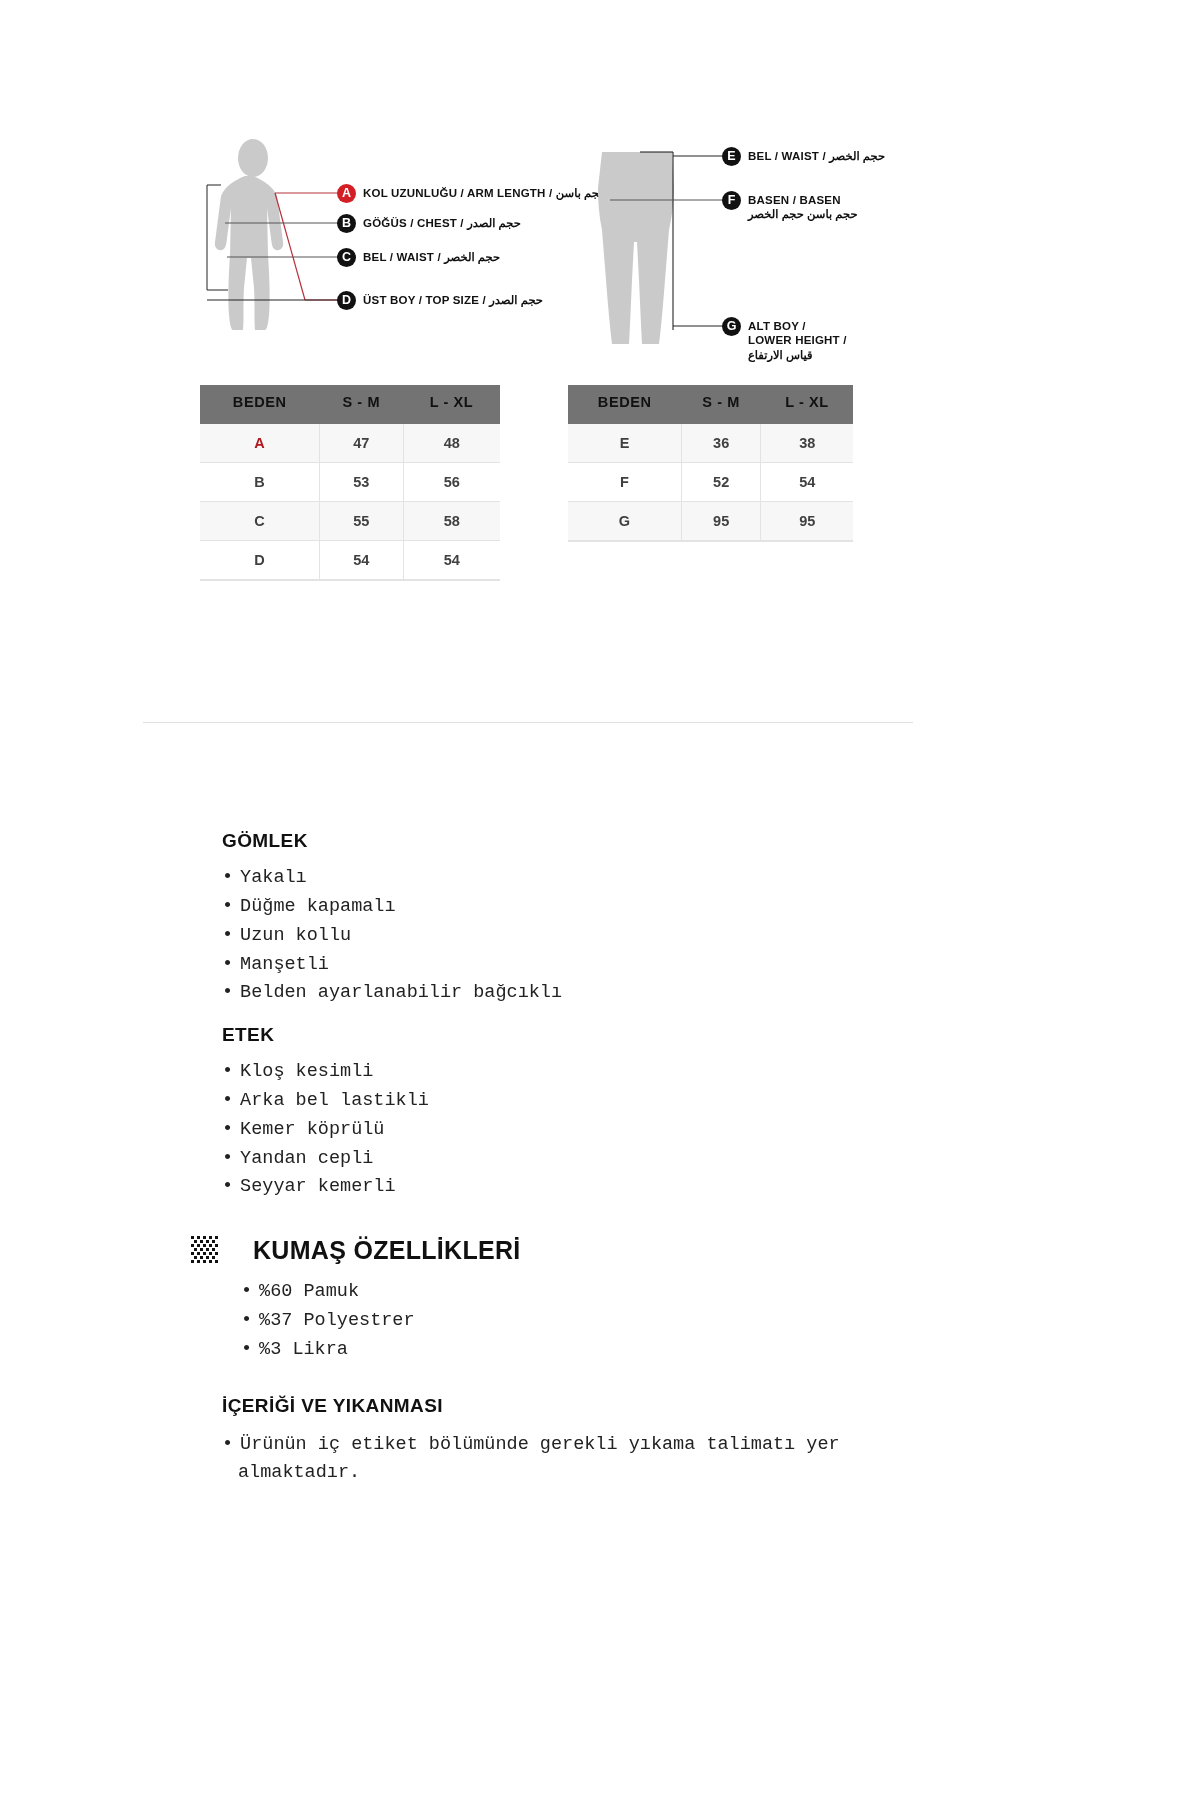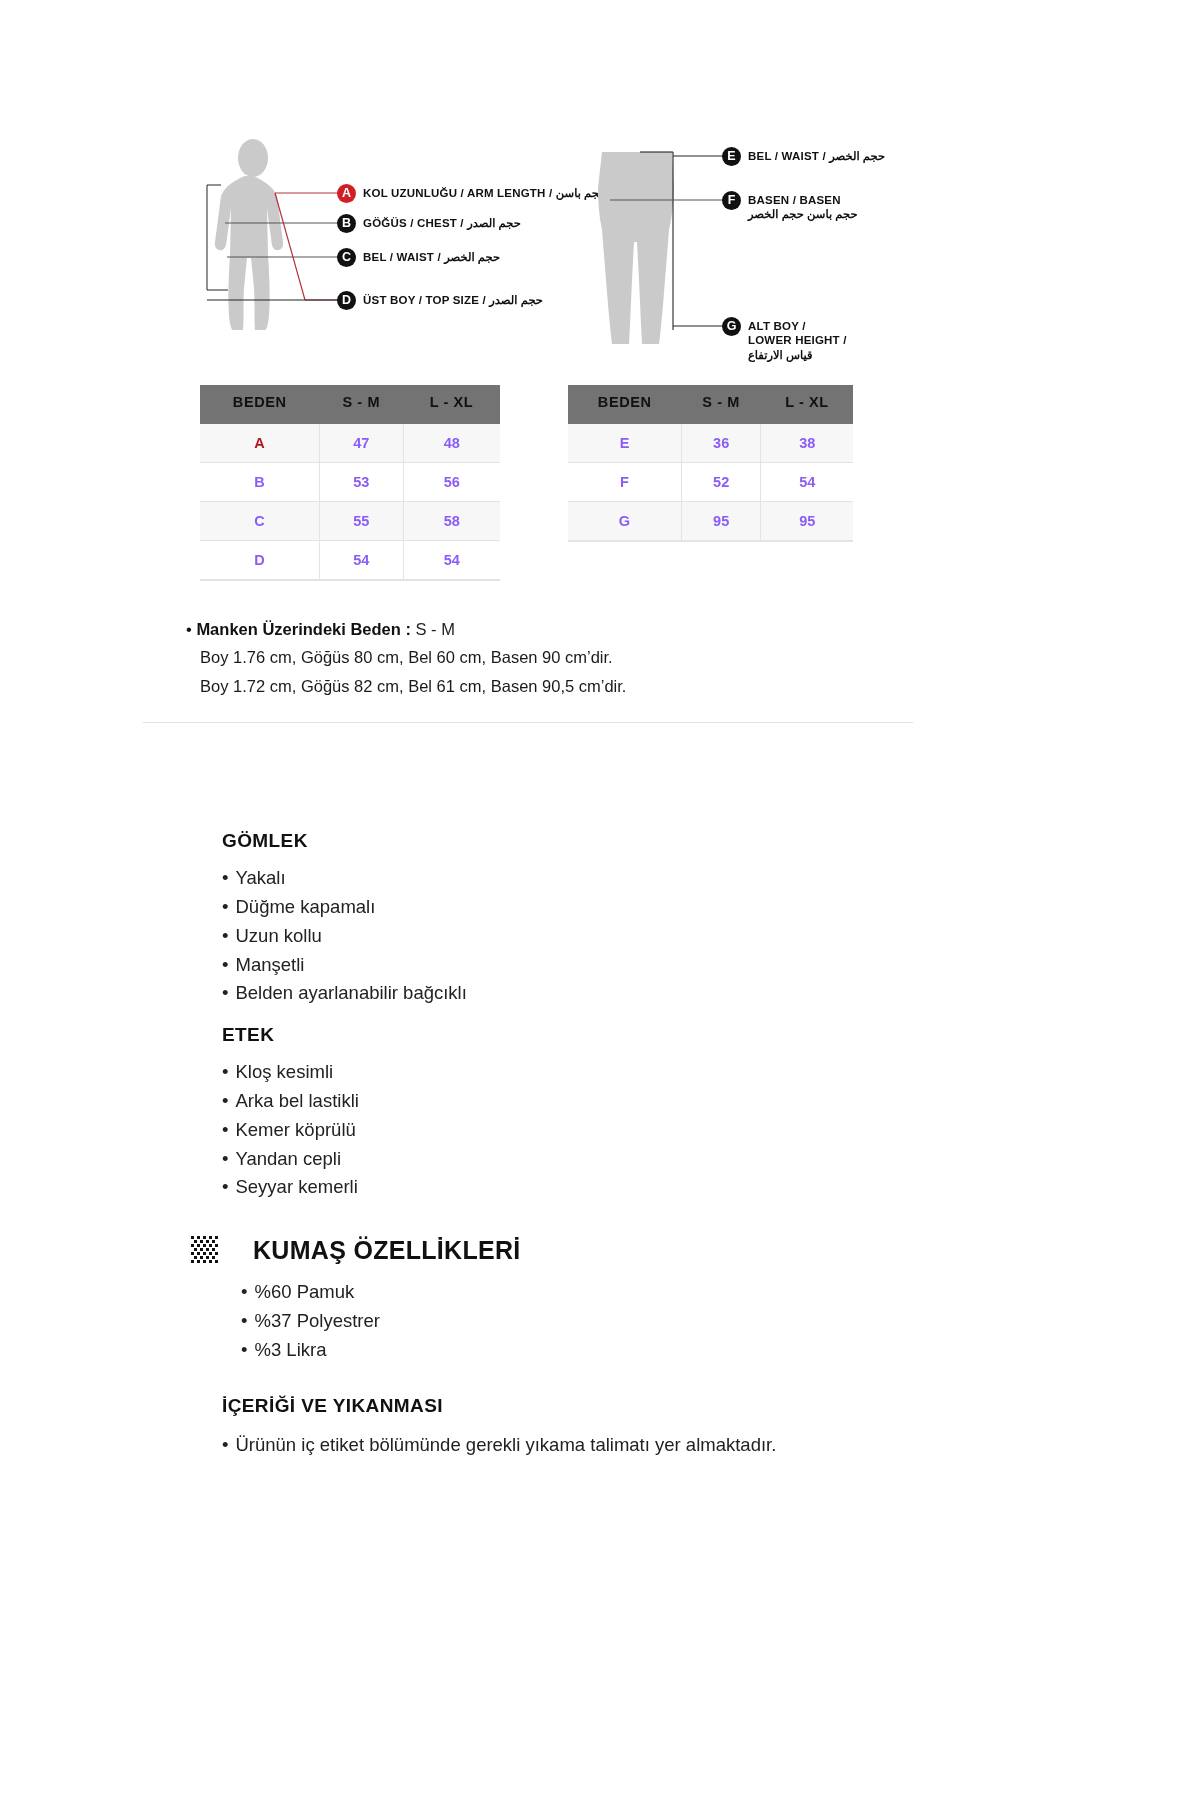--- a/index.html
+++ b/index.html
@@ -81,21 +81,21 @@
     color: #111;
     letter-spacing: 0.6px;
     padding: 9px 0 14px 0;
     text-align: center;
     border: none;
     background: #737373;
   }
   .size-table td {
     font-size: 14.5px;
     font-weight: 600;
-    color: #8b5cf6;
+    color: #404040;
     text-align: center;
     padding: 11px 0;
     border: 1px solid #e3e3e3;
     background: #fff;
   }
   .size-table tr.shade td { background: #f7f7f7; }
   .size-table td.red { color: #b0181f; }
   .size-table tr td:first-child { border-left: none; }
   .size-table tr td:last-child { border-right: none; }
   .size-table tbody tr:first-child td { border-top: none; }
@@ -124,21 +124,21 @@
 
   
   .feat-block { position: absolute; }
   .feat-title {
     font-size: 19px;
     font-weight: 700;
     letter-spacing: 0.4px;
     color: #111;
     margin-bottom: 12px;
   }
-  .feat-list { list-style: none; margin: 0; padding: 0; }
+  .feat-list { list-style: none; margin: 0; padding: 0; font-family: Liberation Mono, monospace; }
   .feat-list li {
     font-size: 18.5px;
     line-height: 1.56;
     color: #222;
     font-weight: 400;
     white-space: nowrap;
   }
   .feat-list li .d { margin-right: 7px; }
 
   #block-gomlek  { left: 222px; top: 830px; }
@@ -305,29 +305,20 @@
         <td>54</td>
       </tr>
       <tr class="shade">
         <td>G</td>
         <td>95</td>
         <td>95</td>
       </tr>
     </tbody>
   </table>
 
-  <div id="model-note">
-    <div class="line1">
-      <span class="bulletdot">•</span>
-      <b>Manken Üzerindeki Beden :</b>
-      <span class="val">S - M</span>
-    </div>
-    <div class="sub">Boy 1.76 cm, Göğüs  80 cm, Bel 60 cm, Basen 90 cm’dir.</div>
-    <div class="sub">Boy 1.72 cm, Göğüs  82 cm, Bel 61 cm, Basen 90,5 cm’dir.</div>
-  </div>
 
   <div class="divider"></div>
 
 
   <div class="feat-block" id="block-gomlek">
     <div class="feat-title">GÖMLEK</div>
     <ul class="feat-list">
       <li><span class="d">•</span><span>Yakalı</span></li>
       <li><span class="d">•</span><span>Düğme kapamalı</span></li>
       <li><span class="d">•</span><span>Uzun kollu</span></li>

